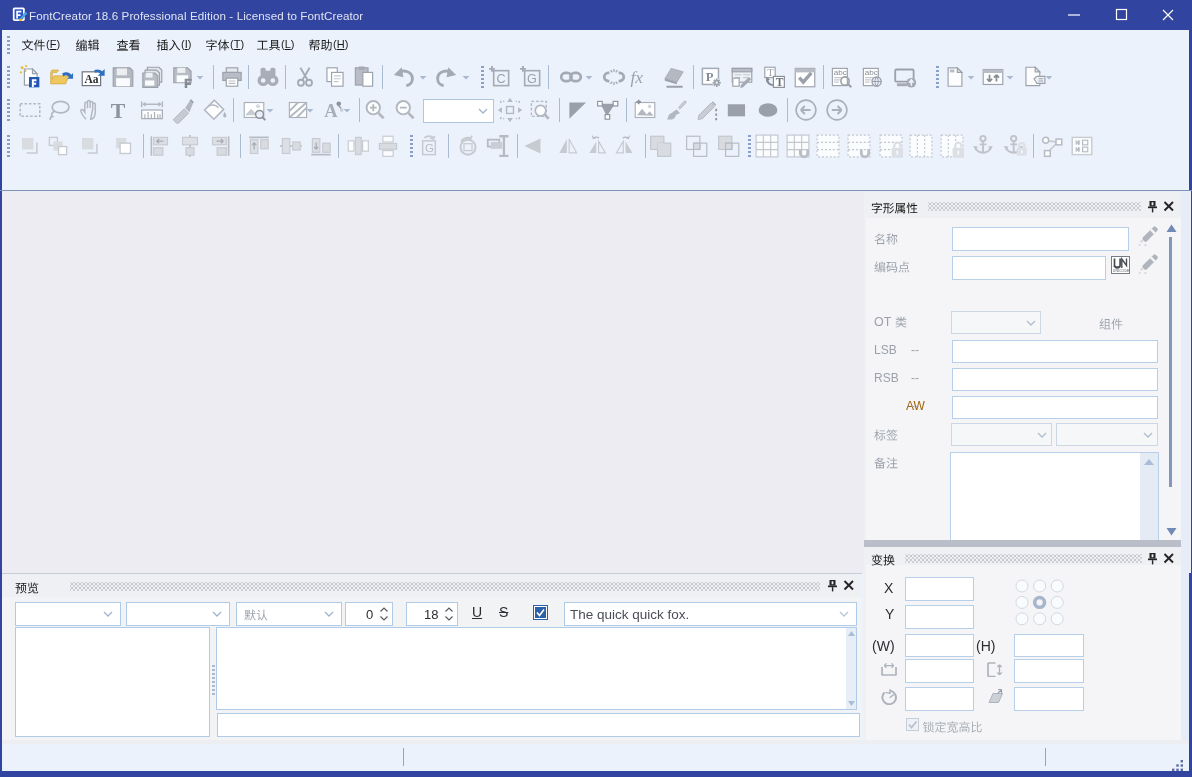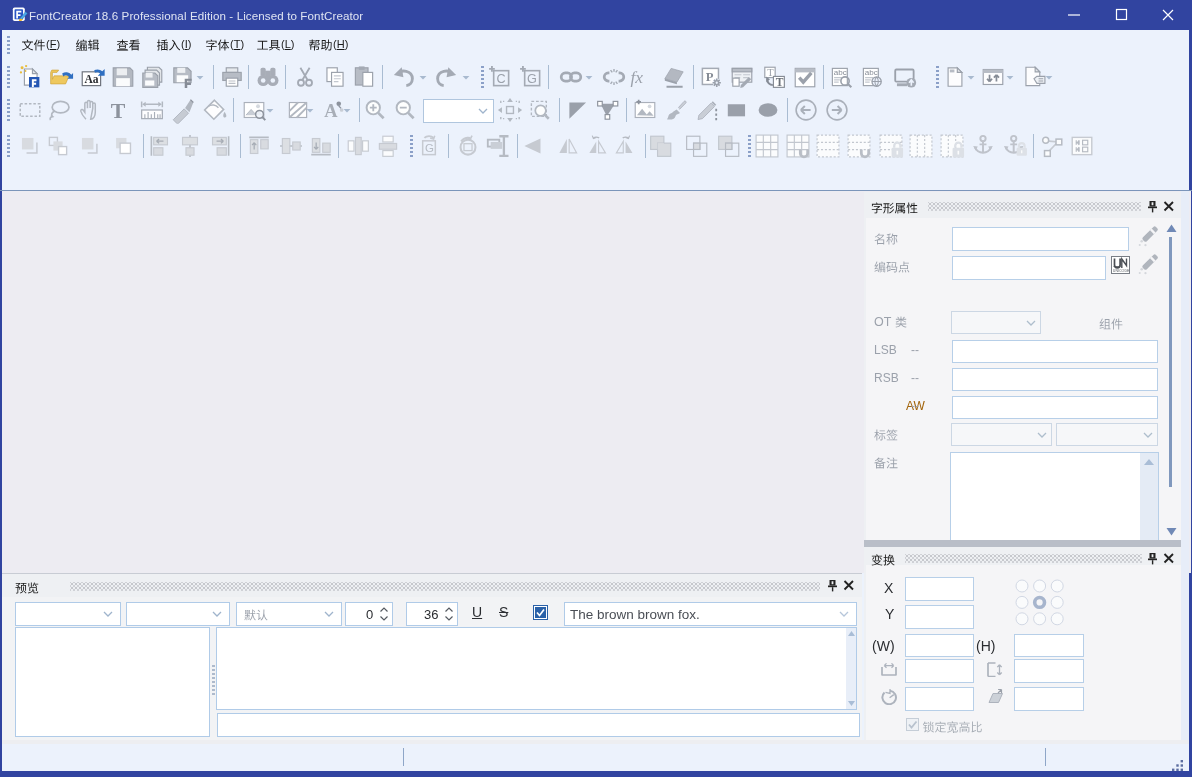--- a/index.html
+++ b/index.html
@@ -800,33 +800,33 @@
 <div class="ab" style="left:244px;top:607px"><svg class="ck" style="" width="24" height="12" viewBox="0 0 2000 1000" fill="#9ba1ab">
       <use href="#u9ed8" x="0"></use>
       <use href="#u8ba4" x="1000"></use>
     </svg></div>
 <div class="inp" style="left:345px;top:602px;width:48px;height:24px;border-color:#b0cbe8"></div>
 <div class="ab" style="left:366px;top:607px;font-size:13px;color:#2a2c30">0</div>
 <svg class="ab" style="left:379px;top:605px" width="10" height="18" viewBox="0 0 10 18">
 <path d="M1.5 6.5 L5 3 L8.5 6.5 M1.5 11.5 L5 15 L8.5 11.5" fill="none" stroke="#555a61" stroke-width="1.2"></path>
 </svg>
 <div class="inp" style="left:406px;top:602px;width:52px;height:24px;border-color:#b0cbe8"></div>
-<div class="ab" style="left:424px;top:607px;font-size:13px;color:#2a2c30">36</div>
+<div class="ab" style="left:424px;top:607px;font-size:13px;color:#2a2c30">18</div>
 <svg class="ab" style="left:444px;top:605px" width="10" height="18" viewBox="0 0 10 18">
 <path d="M1.5 6.5 L5 3 L8.5 6.5 M1.5 11.5 L5 15 L8.5 11.5" fill="none" stroke="#555a61" stroke-width="1.2"></path>
 </svg>
 <div class="ab" style="left:472px;top:604px;font-size:14px;color:#2a2c30;text-decoration:underline">U</div>
 <div class="ab" style="left:499px;top:604px;font-size:14px;color:#2a2c30;text-decoration:line-through">S</div>
 <svg class="ab" style="left:533px;top:605px" width="15" height="15" viewBox="0 0 15 15">
 <rect x="0.5" y="0.5" width="14" height="14" fill="#fff" stroke="#2a61a8" stroke-width="1"></rect>
 <rect x="2" y="2" width="11" height="11" fill="#2a61a8"></rect>
 <path d="M4 7.5 L6.5 10.5 L11 4.5" fill="none" stroke="#fff" stroke-width="1.7"></path>
 </svg>
 <div class="inp" style="left:564px;top:602px;width:293px;height:24px;border-color:#b0cbe8"></div>
-<div class="ab" style="left:570px;top:607px;font-size:13.5px;color:#4a4e55">The brown brown fox.</div>
+<div class="ab" style="left:570px;top:607px;font-size:13.5px;color:#4a4e55">The quick quick fox.</div>
 <svg class="ab" style="left:839px;top:611px" width="10" height="6" viewBox="0 0 10 6">
     <path d="M1 1 L5 5 L9 1" fill="none" stroke="#b6c6da" stroke-width="1.3"></path>
   </svg>
 <div class="inp" style="left:15px;top:627px;width:195px;height:110px;border-color:#b0cbe8"></div>
 <div class="ab" style="left:212px;top:665px;width:3px;height:30px;background-image:repeating-linear-gradient(to bottom,#aebacc 0,#aebacc 2px,transparent 2px,transparent 4px)"></div>
 <div class="inp" style="left:216px;top:627px;width:641px;height:83px;border-color:#b0cbe8"></div>
 <div class="ab" style="left:846px;top:628px;width:10px;height:81px;background:#e8eef8"></div>
 <svg class="ab" style="left:847px;top:630px" width="9" height="7" viewBox="0 0 9 7">
     <path d="M4.5 1 L8 6 L1 6 Z" fill="#a9bdd6"></path>
   </svg>

